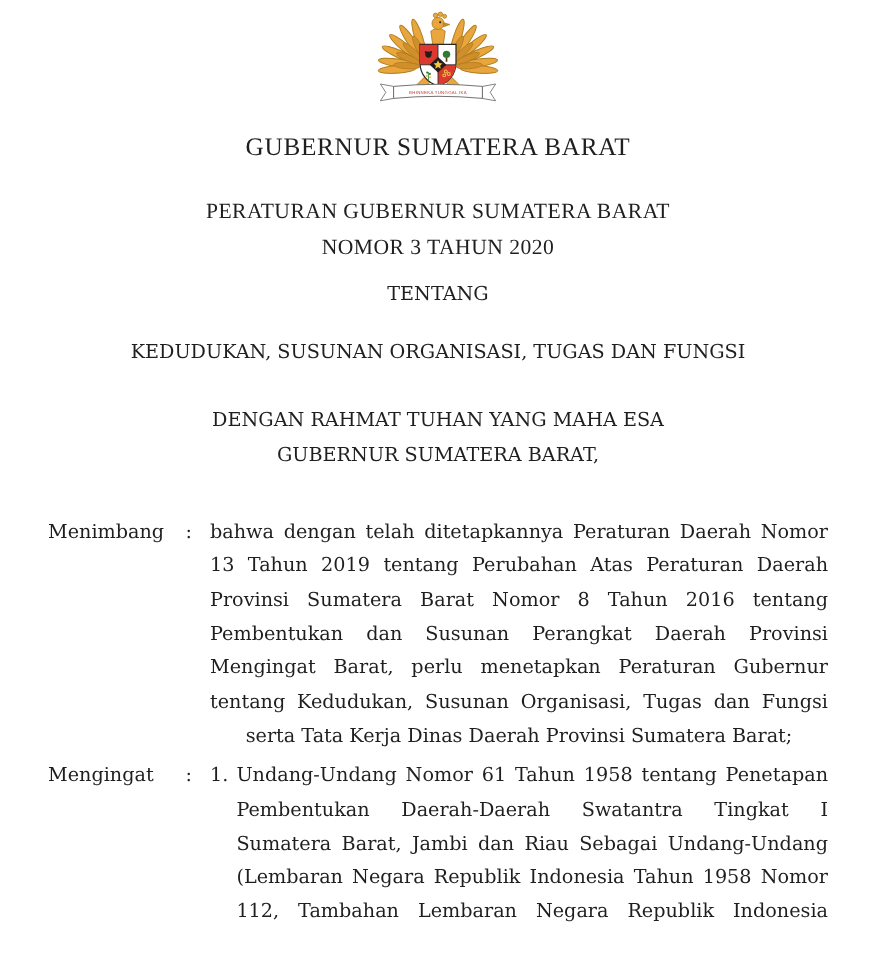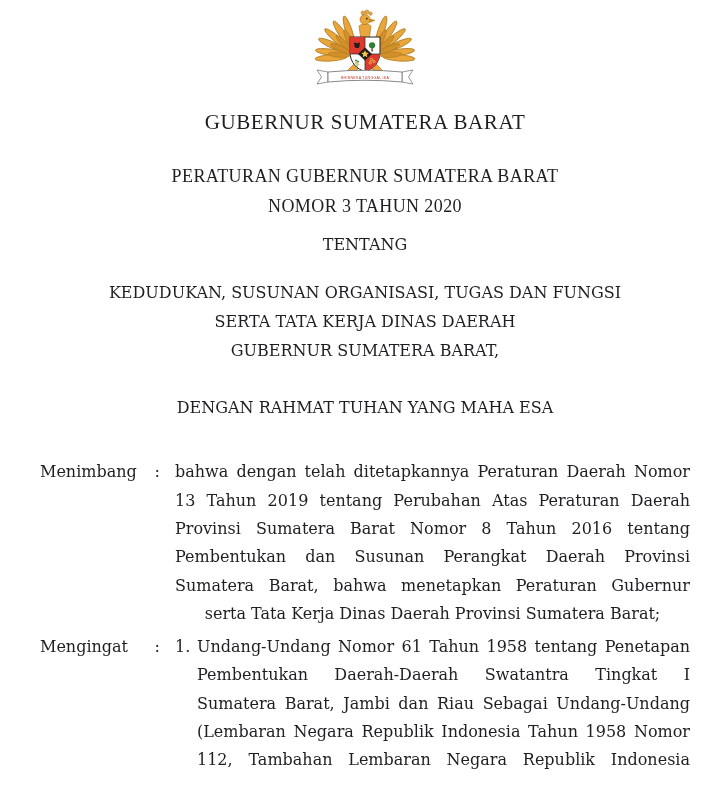--- a/index.html
+++ b/index.html
@@ -130,35 +130,35 @@
       <path d="M23,64 Q60,60.5 97,64 L97,74 Q60,70.5 23,74 Z" fill="#FFFFFF" stroke="#6B6B6B" stroke-width="0.8"></path>
       <text x="60" y="70.6" text-anchor="middle" font-family="Liberation Sans, sans-serif" font-size="3.6" letter-spacing="0.25" fill="#C2372C">BHINNEKA TUNGGAL IKA</text>
     </g>
   </svg>
 
   <div class="c t1">GUBERNUR SUMATERA BARAT</div>
   <div class="c t2">PERATURAN GUBERNUR SUMATERA BARAT</div>
   <div class="c t3">NOMOR 3 TAHUN 2020</div>
   <div class="c t4">TENTANG</div>
   <div class="c t5">KEDUDUKAN, SUSUNAN ORGANISASI, TUGAS DAN FUNGSI</div>
-  <div class="c t6">SERTA TATA KERJA DINAS DAERAH</div>
+  <div class="c t7">DENGAN RAHMAT TUHAN YANG MAHA ESA</div>
   <div class="c t8">GUBERNUR SUMATERA BARAT,</div>
-  <div class="c t7">DENGAN RAHMAT TUHAN YANG MAHA ESA</div>
 
   <div class="docrow menimbang">
     <div class="doclabel">
       <span>Menimbang</span>
       <span>:</span>
     </div>
     <div class="doccontent">
       <div class="jline">bahwa dengan telah ditetapkannya Peraturan Daerah Nomor</div>
       <div class="jline">13 Tahun 2019 tentang Perubahan Atas Peraturan Daerah</div>
       <div class="jline">Provinsi Sumatera Barat Nomor 8 Tahun 2016 tentang</div>
       <div class="jline">Pembentukan dan Susunan Perangkat Daerah Provinsi</div>
-      <div class="jline">Sumatera Barat, bahwa menetapkan Peraturan Gubernur</div>
+      <div class="jline">Mengingat Barat, perlu menetapkan Peraturan Gubernur</div>
+      <div class="jline">tentang Kedudukan, Susunan Organisasi, Tugas dan Fungsi</div>
       <div class="lline">serta Tata Kerja Dinas Daerah Provinsi Sumatera Barat;</div>
     </div>
   </div>
 
   <div class="docrow mengingat">
     <div class="doclabel">
       <span>Mengingat</span>
       <span>:</span>
     </div>
     <div class="doccontent">

